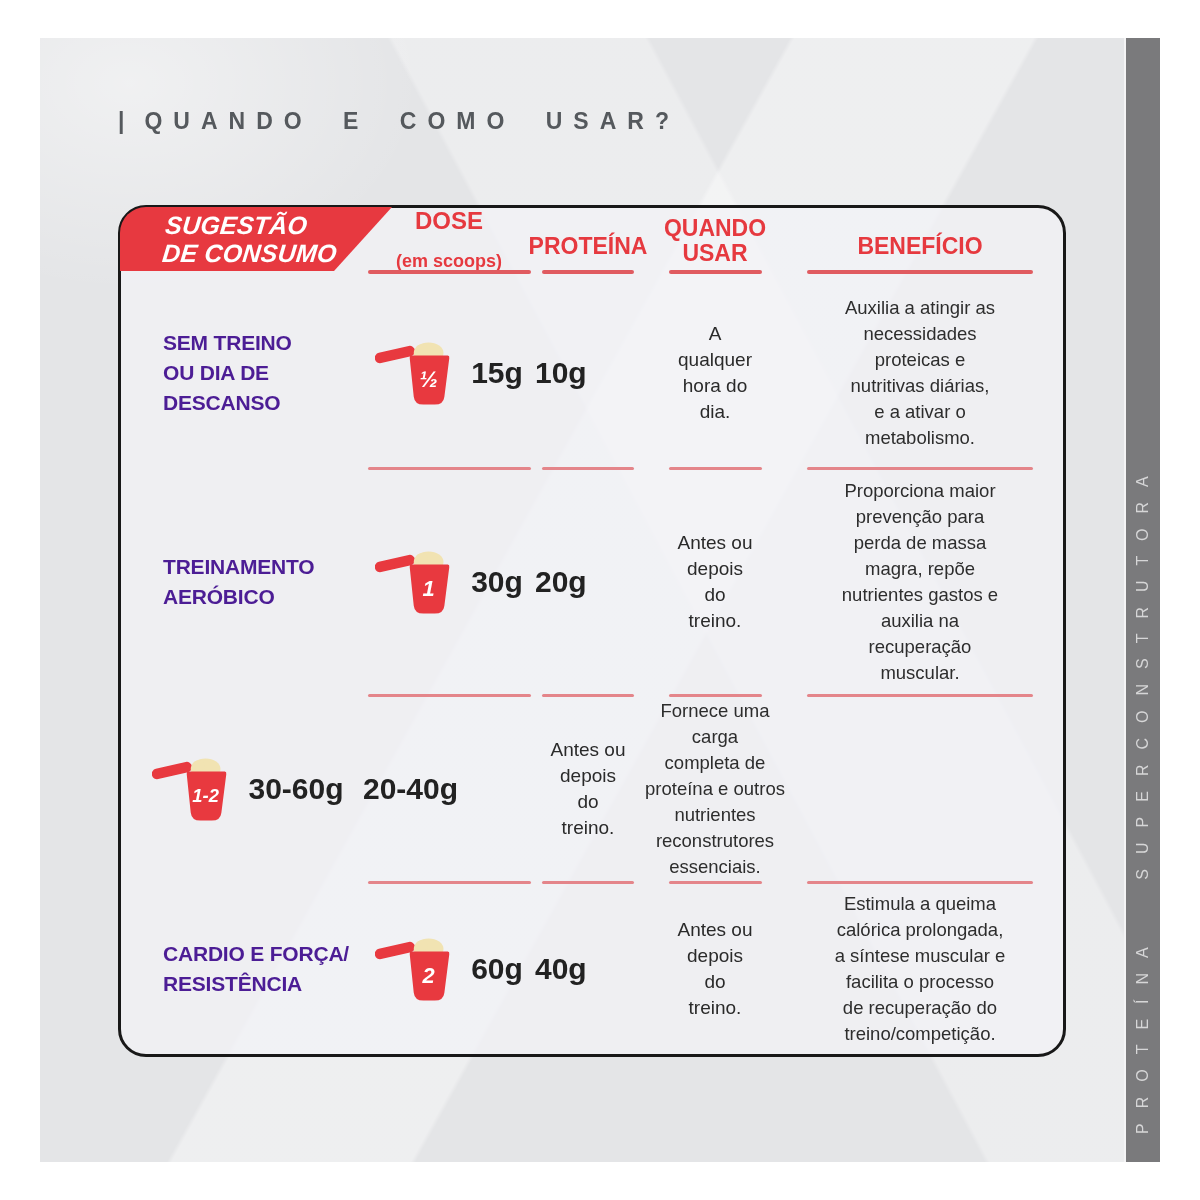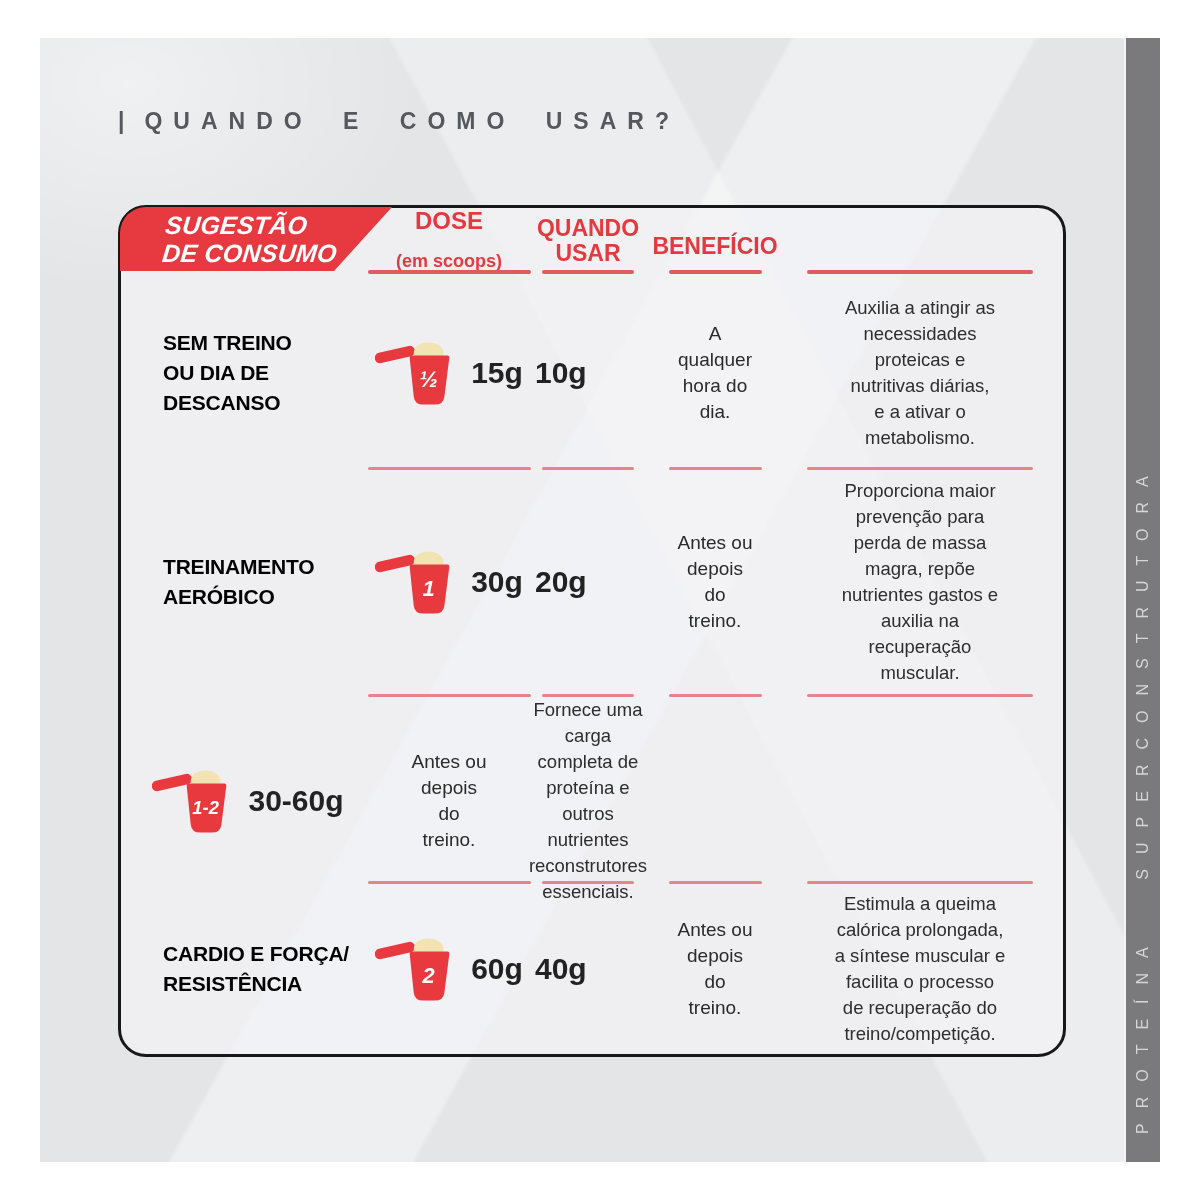--- a/index.html
+++ b/index.html
@@ -91,21 +91,21 @@
     height:3px; background:#e4858a; border-radius:2px;
     justify-self:center; align-self:center;
   }
   .w-dose{width:163px} .w-prot{width:92px} .w-when{width:93px} .w-ben{width:226px}
 
   .row-1{height:188px} .row-2{height:224px} .row-3{height:184px} .row-4{height:170px}
 
   .cat-cell {
     display:flex; align-items:center;
     padding-left:30px;
-    color:#000000; font-weight:bold; font-size:21px; line-height:30px;
+    color:#4c1d95; font-weight:bold; font-size:21px; line-height:30px;
     white-space:pre-line; letter-spacing:-.2px;
   }
   .dose-cell {
     display:flex; align-items:center; justify-content:center; gap:8px;
   }
   .gram {
     color:#222222; font-weight:bold; font-size:30px;
   }
   .prot-cell {
     display:flex; align-items:center; justify-content:flex-start;
@@ -142,20 +142,23 @@
   <div class="corner">
     <div class="corner-label">SUGESTÃO
 DE CONSUMO</div>
   </div>
 
   <div class="grid hdr-row">
     <div></div>
     <div class="hdr-cell">
       <span class="hdr-dose-main">DOSE</span>
       <span class="hdr-dose-sub">(em scoops)</span>
+    </div>
+    <div class="hdr-cell">
+      <span class="hdr-single">PROTEÍNA</span>
     </div>
     <div class="hdr-cell">
       <span class="hdr-two">QUANDO
 USAR</span>
     </div>
     <div class="hdr-cell">
       <span class="hdr-single">BENEFÍCIO</span>
     </div>
   </div>
 
@@ -246,20 +249,23 @@
     <div class="dose-cell">
       <svg class="scoop" viewBox="0 0 100 80">
         <rect x="-1" y="13" width="47" height="12" rx="6" fill="#e8393f" transform="rotate(-13 22 19)"></rect>
         <ellipse cx="61" cy="17" rx="17" ry="12" fill="#f1e3b2"></ellipse>
         <ellipse cx="53" cy="13" rx="7" ry="6" fill="#f1e3b2"></ellipse>
         <path d="M41,20 Q39,20 39.4,23 L44,67 Q45,76 55,76 L68,76 Q78,76 79,67 L84.6,23 Q85,20 83,20 Z" fill="#e8393f"></path>
         <text x="61" y="55" text-anchor="middle" font-size="21" font-weight="bold" font-style="italic" fill="#ffffff">1-2</text>
       </svg>
       <span class="gram">30-60g</span>
     </div>
+    <div class="prot-cell">
+      <span class="gram">20-40g</span>
+    </div>
     <div class="when-cell">Antes ou
 depois
 do
 treino.</div>
     <div class="ben-cell">Fornece uma carga
 completa de
 proteína e outros
 nutrientes
 reconstrutores
 essenciais.</div>

